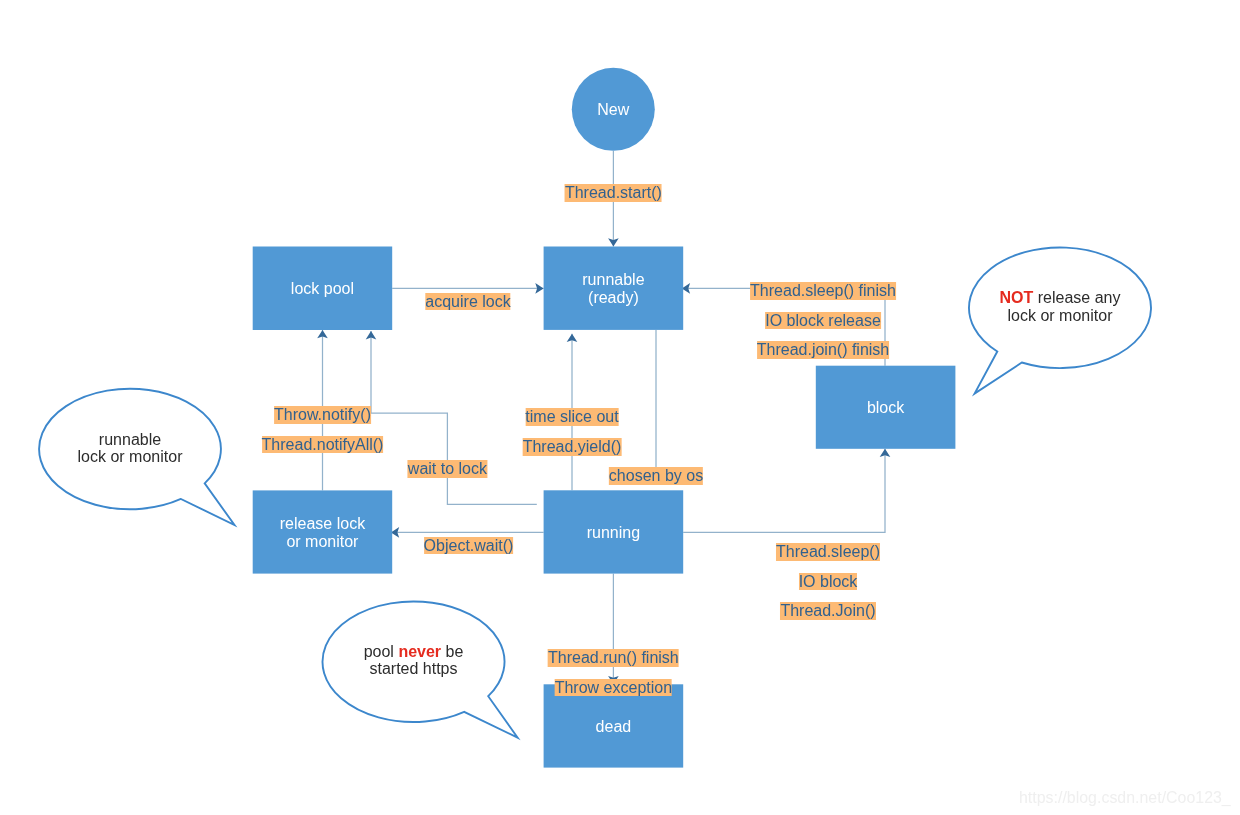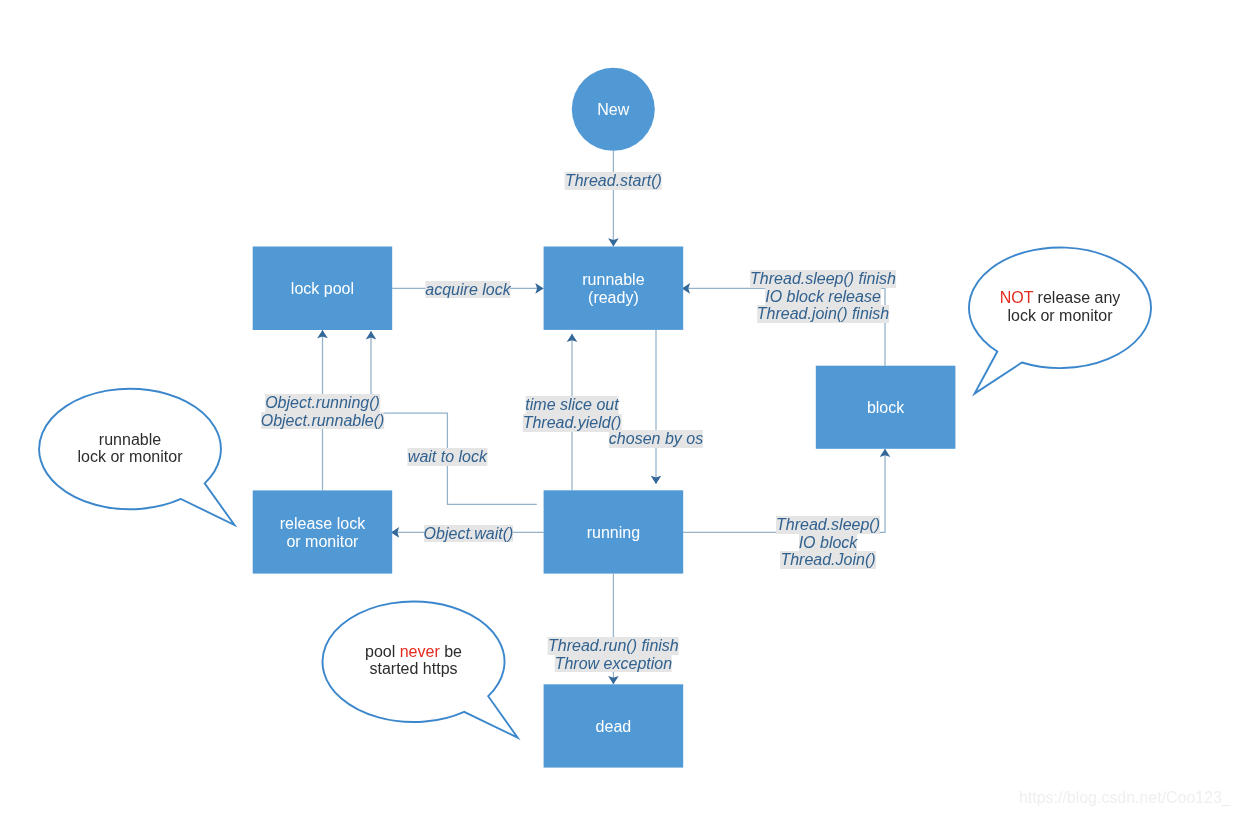--- a/index.html
+++ b/index.html
@@ -26,29 +26,29 @@
   .nodelabel { fill:#ffffff; font-family:"Liberation Sans",sans-serif; font-size:16px; }
   .bubble { fill:#ffffff; stroke:var(--bubble); stroke-width:1.9;
              stroke-linejoin:miter; stroke-miterlimit:8; }
   .elabel {
     position:absolute; transform:translateX(-50%);
     font-size:16px; line-height:17.6px; color:var(--elabel);
     white-space:nowrap; text-align:center;
   }
   .elabel span {
     display:block; width:-webkit-fit-content; width:fit-content;
-    margin:0 auto; background:#e5e5e5;font-style:italic;
+    margin:12px auto; background:#fdba74;
   }
   .clabel {
     position:absolute; transform:translateX(-50%);
     font-size:16px; line-height:17.6px; color:var(--btext);
     white-space:nowrap; text-align:center;
   }
   .cline { display:block; }
-  .hl { color:var(--red); font-weight:normal; }
+  .hl { color:var(--red); font-weight:bold; }
   #watermark {
     position:absolute; left:1019px; top:788.8px;
     font-size:15.9px; color:var(--wm); letter-spacing:0.02px;
   }
 </style>
 </head>
 <body>
 
 <div id="stage">
 
@@ -123,34 +123,34 @@
       </div>
     <div class="elabel" style="left:823px;top:270px">
         <span>Thread.sleep() finish</span>
         <span>IO block release</span>
         <span>Thread.join() finish</span>
       </div>
     <div class="elabel" style="left:572px;top:396.40px">
         <span>time slice out</span>
         <span>Thread.yield()</span>
       </div>
-    <div class="elabel" style="left:656px;top:430px">
+    <div class="elabel" style="left:656px;top:455px">
         <span>chosen by os</span>
       </div>
     <div class="elabel" style="left:322.5px;top:394.00px">
-        <span>Object.running()</span>
-        <span>Object.runnable()</span>
+        <span>Throw.notify()</span>
+        <span>Thread.notifyAll()</span>
       </div>
     <div class="elabel" style="left:447.4px;top:448px">
         <span>wait to lock</span>
       </div>
     <div class="elabel" style="left:468.5px;top:524.80px">
         <span>Object.wait()</span>
       </div>
-    <div class="elabel" style="left:828px;top:516px">
+    <div class="elabel" style="left:828px;top:531px">
         <span>Thread.sleep()</span>
         <span>IO block</span>
         <span>Thread.Join()</span>
       </div>
     <div class="elabel" style="left:613.4px;top:637px">
         <span>Thread.run() finish</span>
         <span>Throw exception</span>
       </div>
   </div>
 

